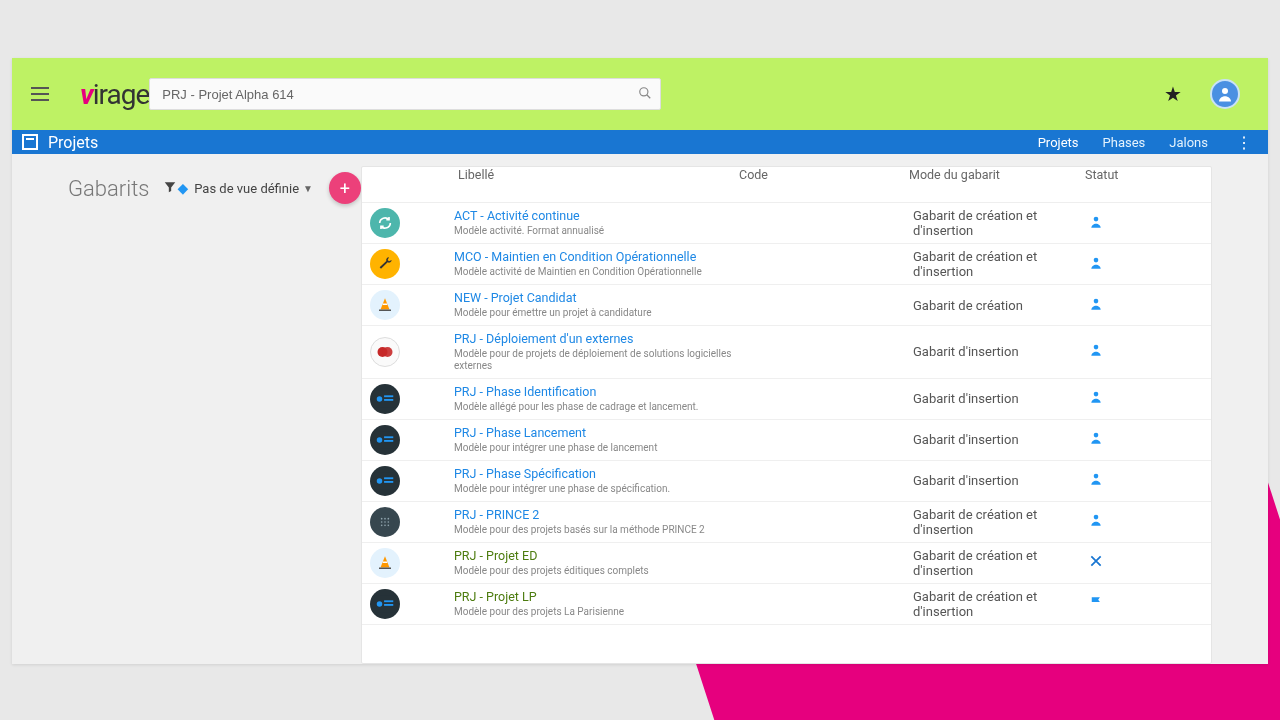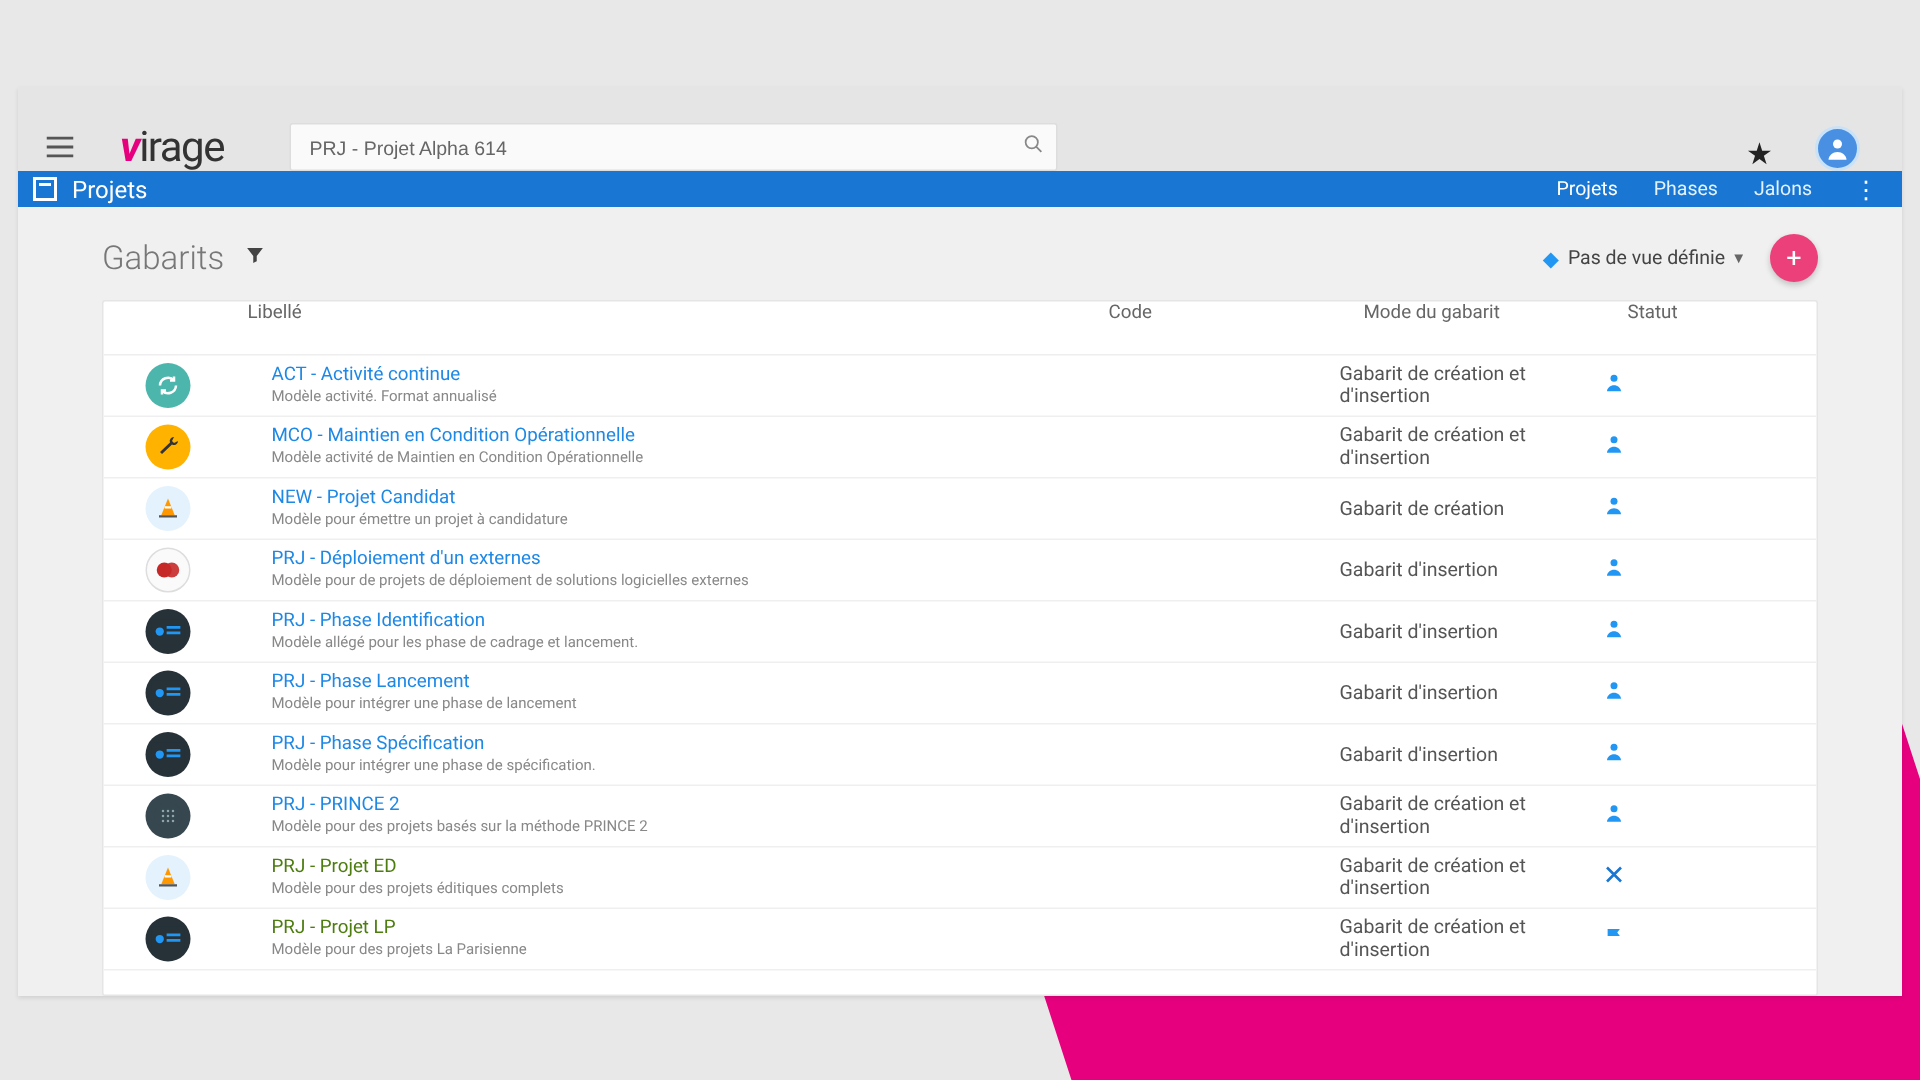--- a/index.html
+++ b/index.html
@@ -13,35 +13,34 @@
 }
 .app-container {
   position: absolute;
   top: 58px; left: 12px; right: 12px; bottom: 56px;
   background: #fff;
   display: flex;
   flex-direction: column;
   box-shadow: 0 1px 3px rgba(0,0,0,.1);
 }
 .topbar {
-  height: 56px;
-  background: #e5e5e5;
-  display: flex;
-  align-items: flex-end;
+  height: 72px;
+  background: #bef264;
+  display: flex;
+  align-items: center;
   padding: 0 12px;
 }
 .menu-btn {
   width: 32px; height: 32px;
   display: flex; align-items: center; justify-content: center;
   font-size: 20px; color: #555; cursor: pointer;
 }
 .logo { margin-left: 24px; font-weight: 400; font-size: 28px; color: #333; letter-spacing: -1px; }
 .logo .v { color: #e6007e; font-style: italic; font-weight: 700; }
 .search-wrap {
-  margin-left: 44px;
   height: 32px;
   width: 512px;
   border: 1px solid #ddd;
   border-radius: 2px;
   display: flex;
   align-items: center;
   padding: 0 8px 0 12px;
   background: #fafafa;
 }
 .search-input {
@@ -73,21 +72,20 @@
 .nav-tab { padding: 0 12px; font-size: 13px; color: #e3f2fd; height: 100%; display:flex; align-items:center; cursor:pointer; }
 .nav-tab.active { color: #fff; }
 .nav-more { padding: 0 16px; font-size: 16px; color:#fff; cursor:pointer; }
 
 .content {
   flex: 1;
   background: #f0f0f0;
   padding: 12px 56px 0 56px;
   overflow: hidden;
   display: flex;
-  flex-direction: column;
 }
 .content-header {
   display: flex;
   align-items: center;
   height: 44px;
   margin-bottom: 6px;
 }
 .content-title { font-size: 22px; color: #777; font-weight: 300; }
 .filter-icon { margin-left: 14px; font-size: 14px; color: #555; cursor:pointer; }
 .header-spacer { flex:1; }
@@ -120,21 +118,21 @@
 .col-libelle { flex:1; }
 .col-code { width: 170px; }
 .col-mode { width: 176px; }
 .col-statut { width: 114px; }
 
 .tbody { }
 .row {
   display:flex;
   align-items:center;
   border-bottom:1px solid #efefef;
-  padding: 5px 28px;
+  padding: 5px 8px;
   min-height: 40px;
 }
 .row .col-icon { display:flex; align-items:center; }
 .row-icon {
   width: 30px; height:30px; border-radius:50%;
   display:flex; align-items:center; justify-content:center;
   font-size:14px; color:#fff;
 }
 .ic-green { background:#4db6ac; }
 .ic-yellow { background:#ffb300; }

